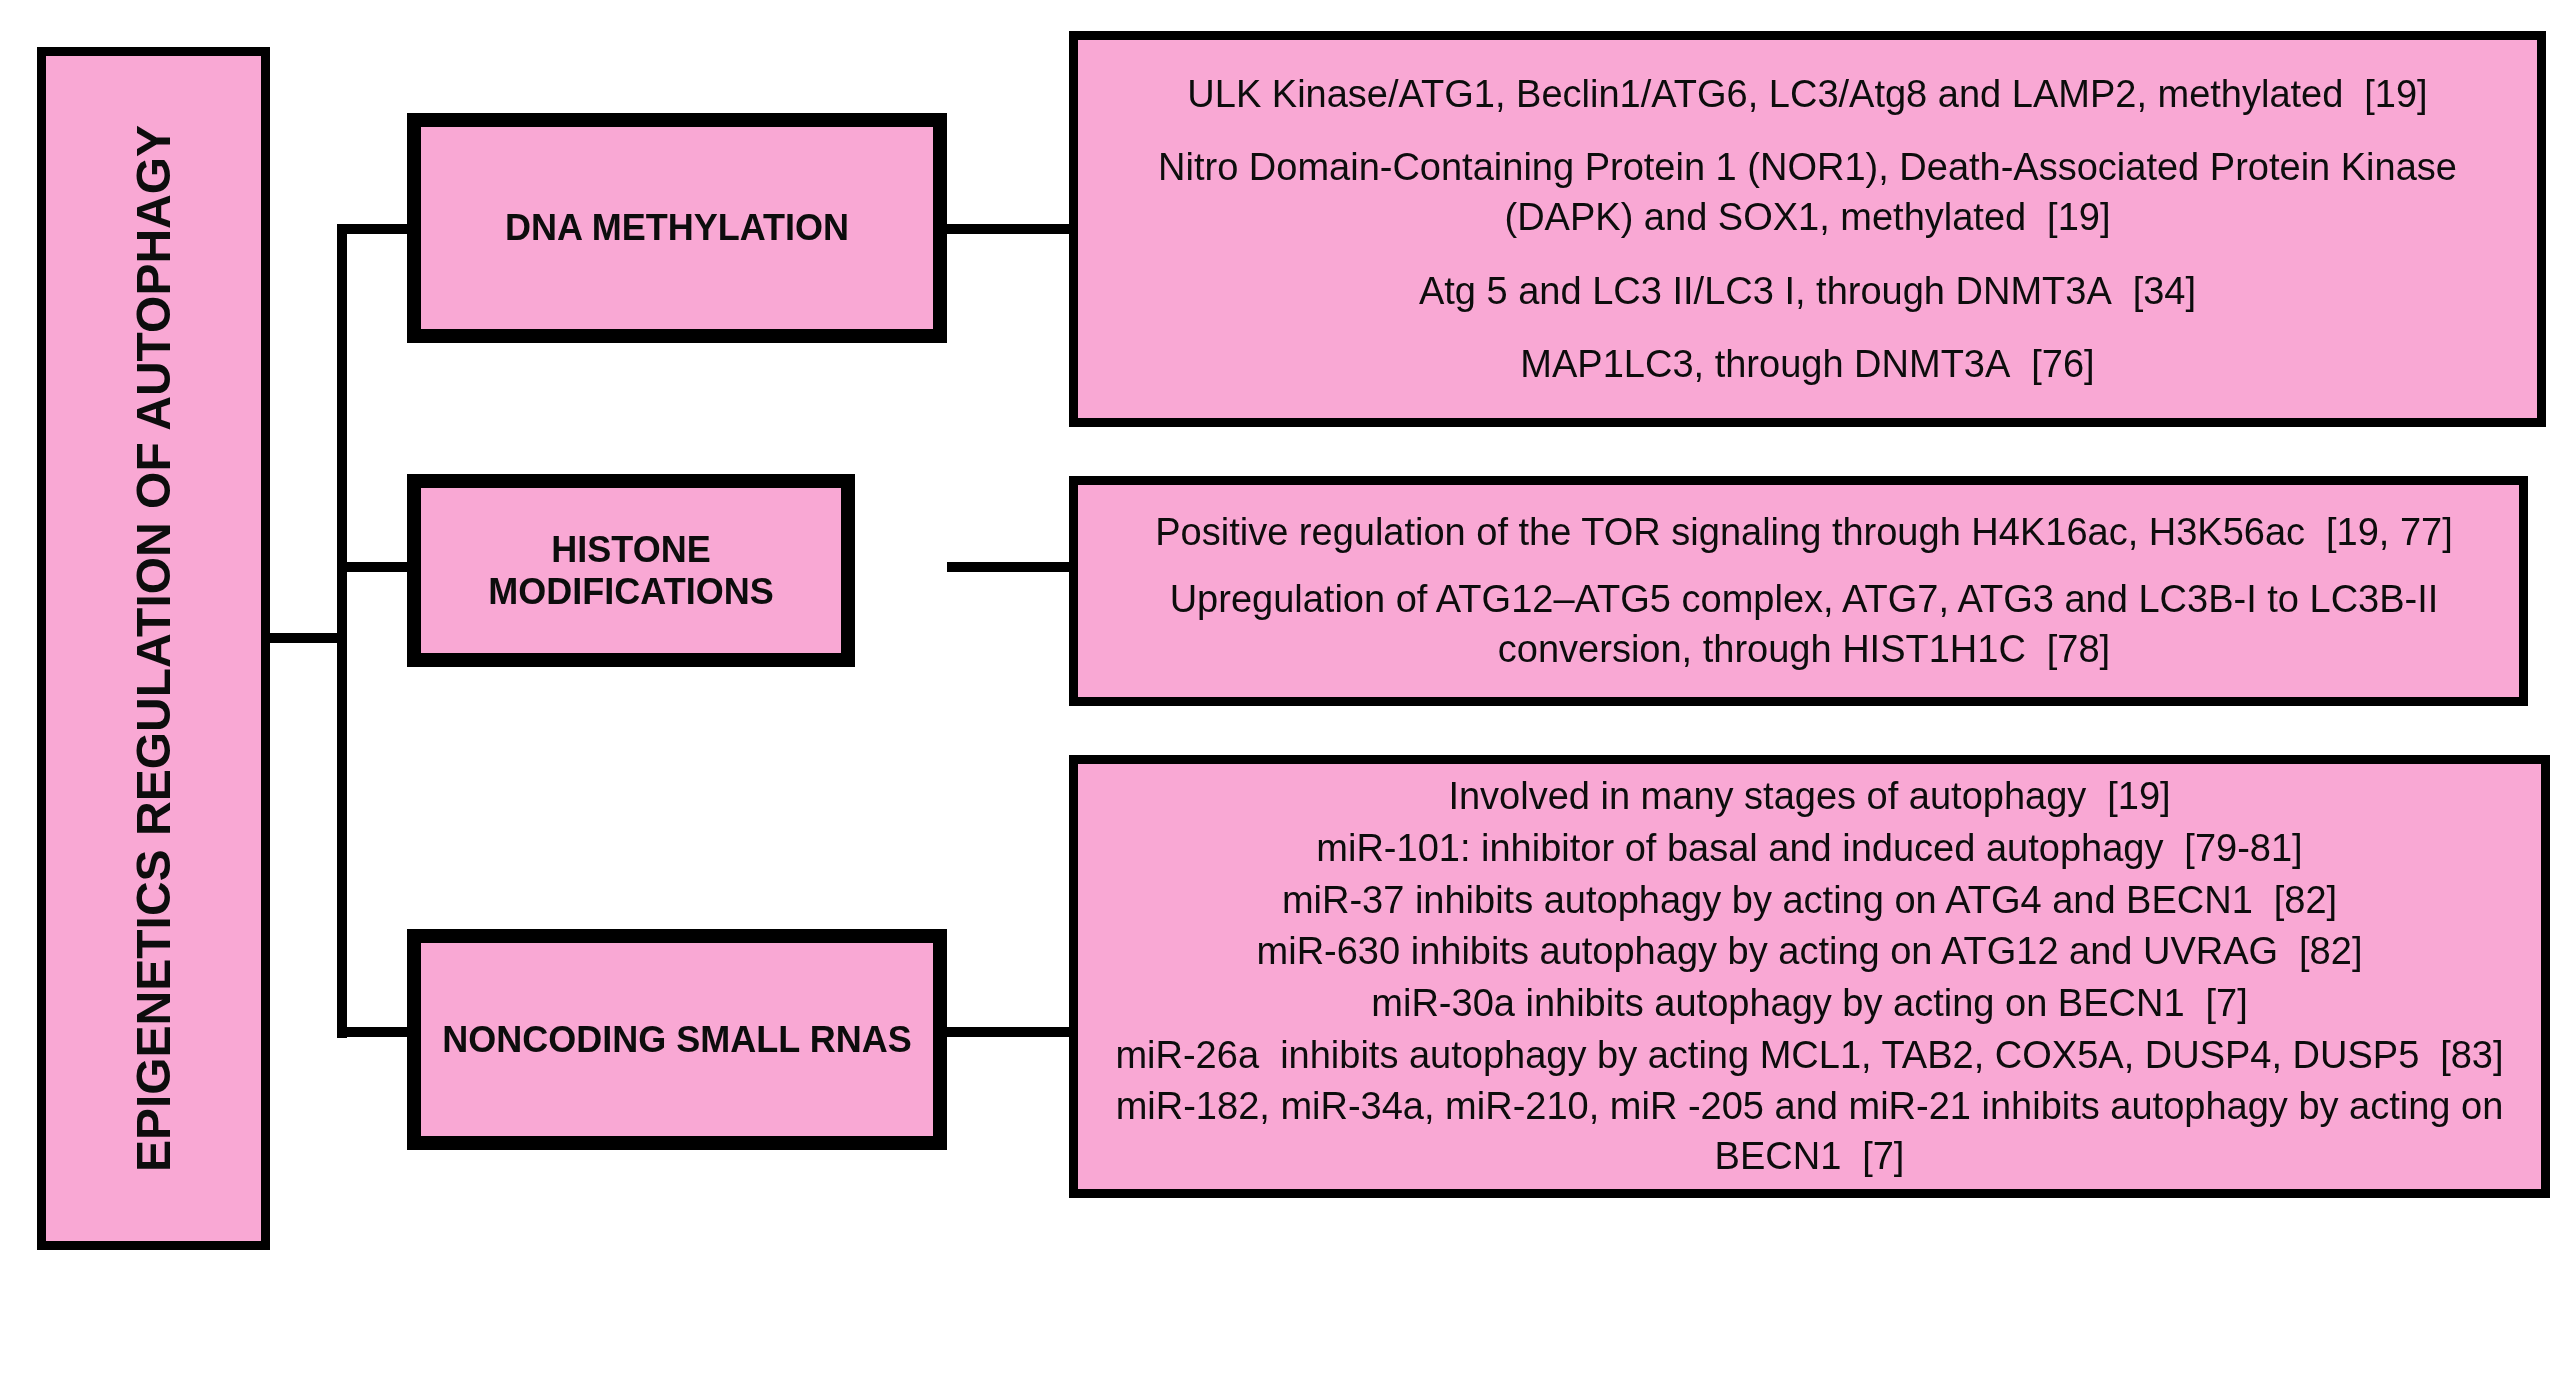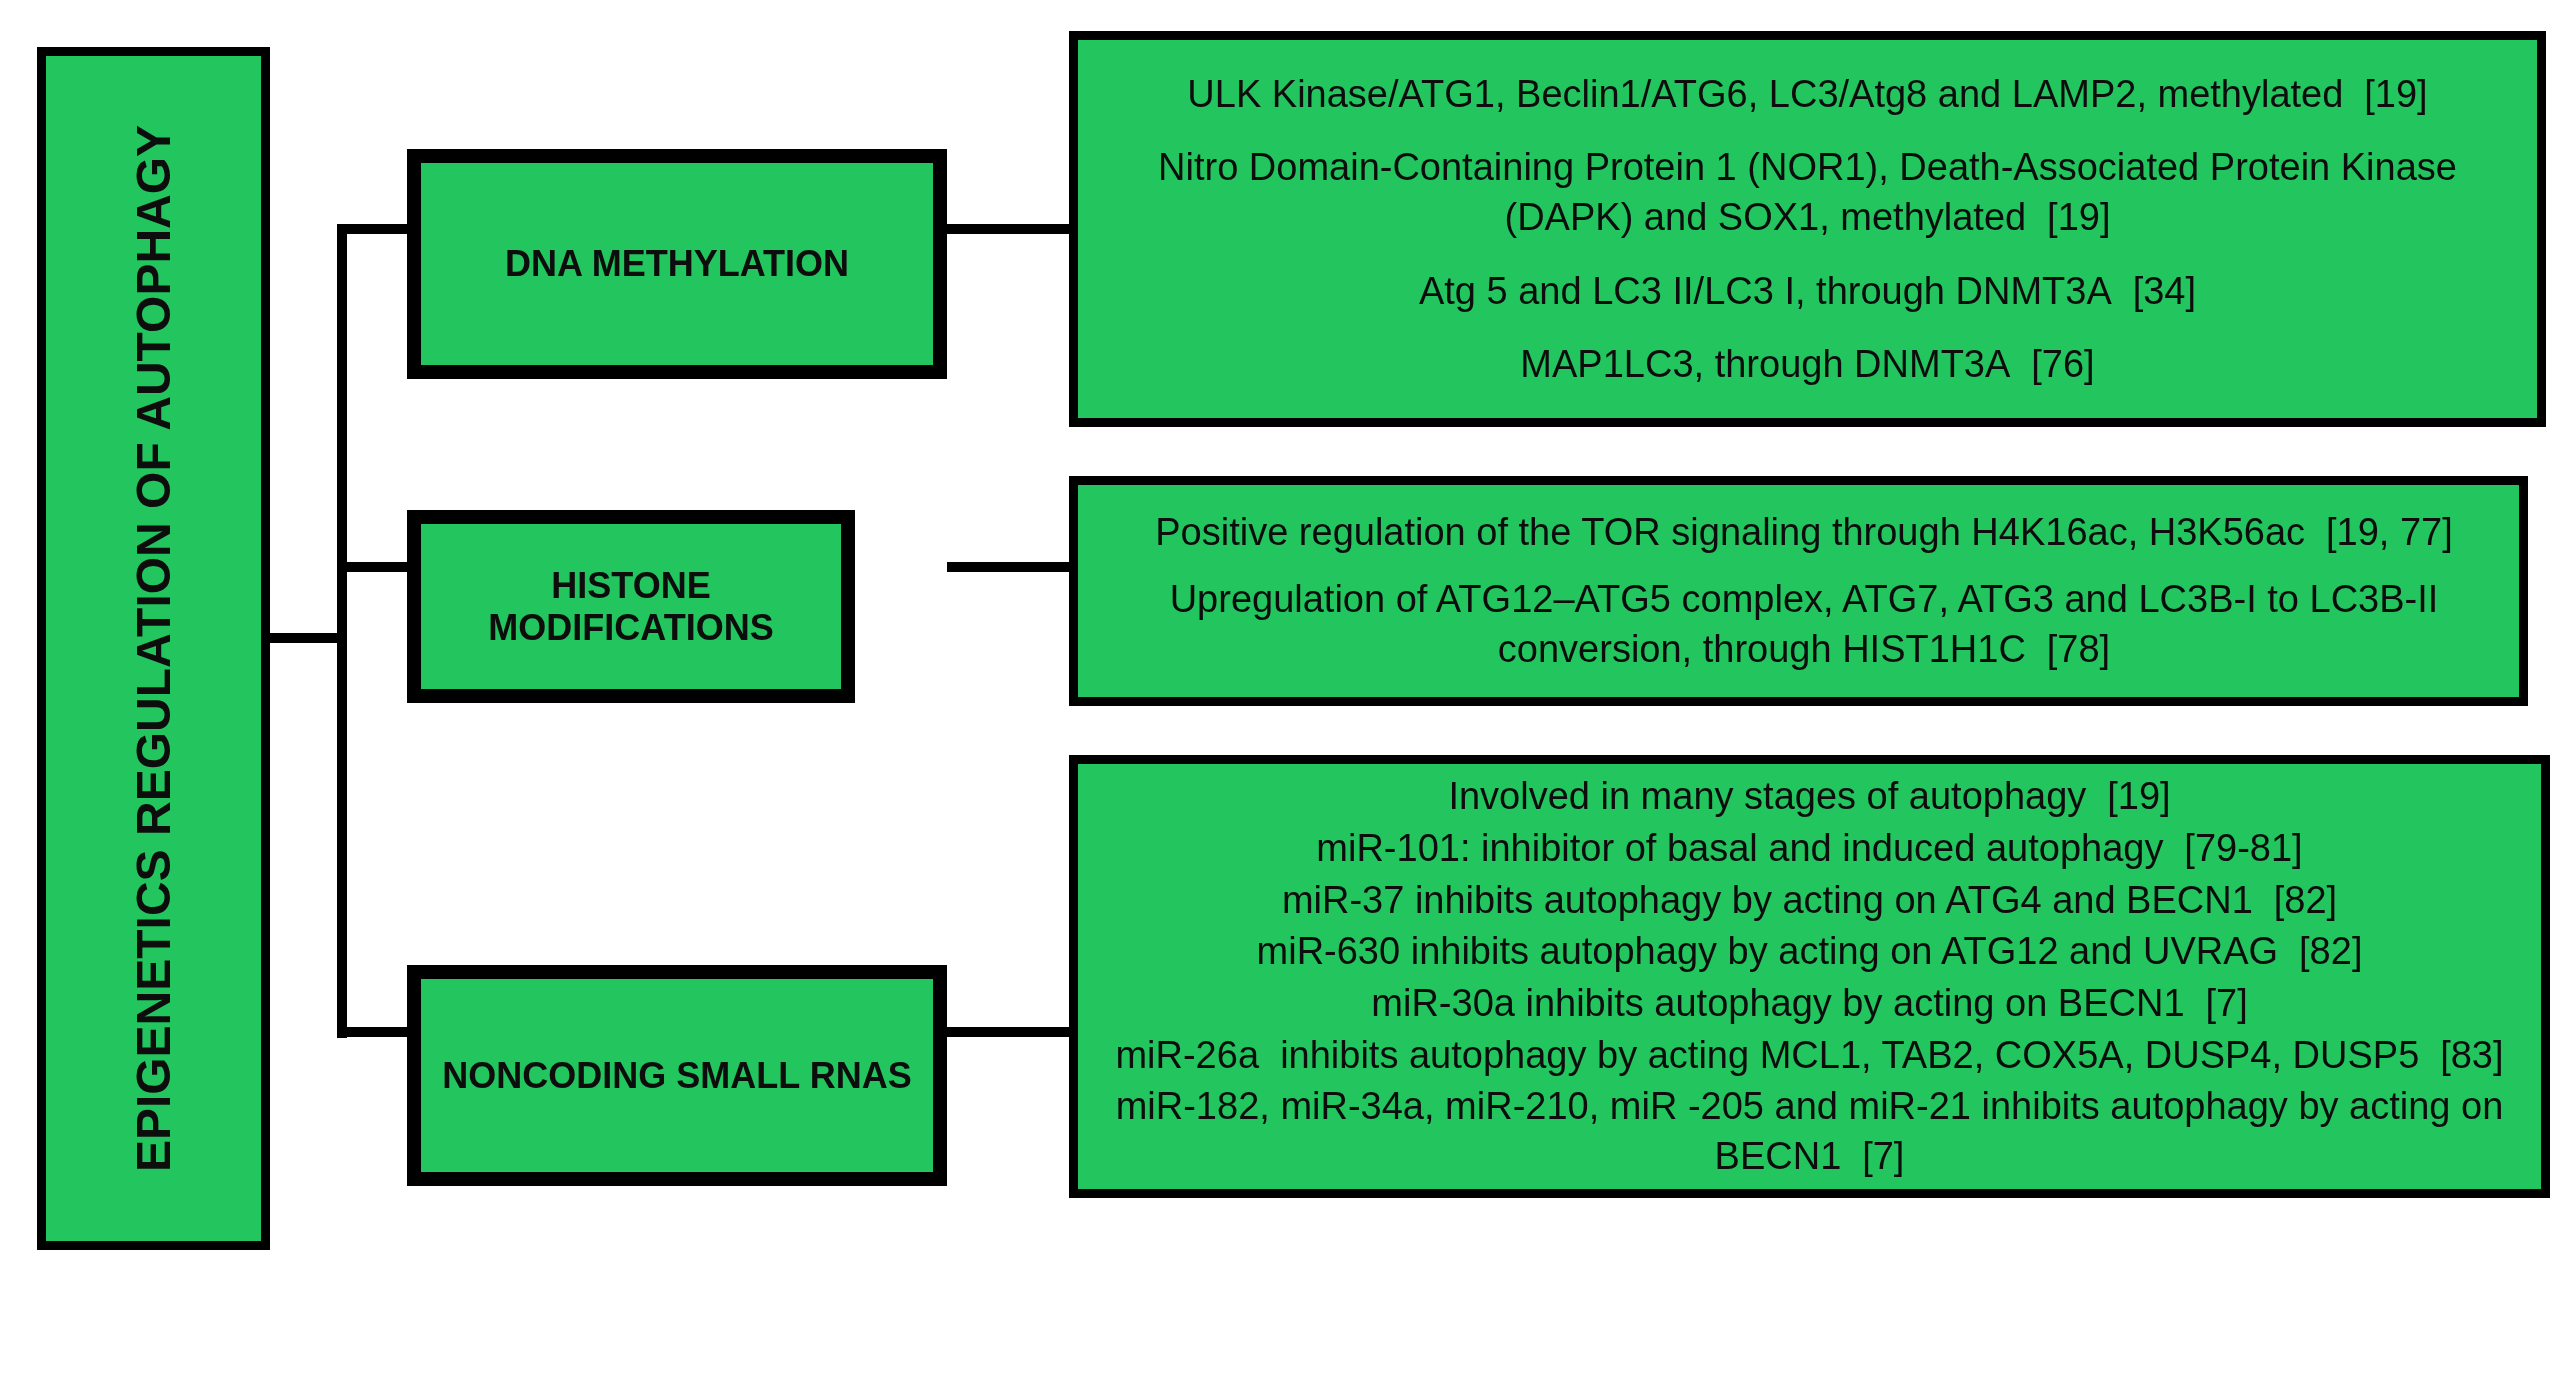--- a/index.html
+++ b/index.html
@@ -13,21 +13,21 @@
     height: 1375px;
     background: #ffffff;
     font-family: "Liberation Sans", sans-serif;
     color: #0d0d0d;
     overflow: hidden;
   }
 
   
   .box {
     position: absolute;
-    background: #22c55e;
+    background: #f9a8d4;
     box-sizing: border-box;
   }
   .root-box {
     left: 37px; top: 47px; width: 233px; height: 1203px;
     border: 9.5px solid #000000;
     display: flex; align-items: center; justify-content: center;
   }
   .root-title {
     transform: rotate(-90deg);
     white-space: nowrap;
@@ -36,21 +36,20 @@
     letter-spacing: 0px;
     color: #0d0d0d;
   }
 
   .branch-box {
     border: 14px solid #000000;
     display: flex; align-items: center; justify-content: center;
     font-weight: bold;
     font-size: 36px;
     text-align: center;
-    margin-top: 36px;
   }
   #branch-box-1 { left: 407px; top: 113px;  width: 540px; height: 230px; }
   #branch-box-2 { left: 407px; top: 474px;  width: 448px; height: 193px; }
   #branch-box-3 { left: 407px; top: 929px; width: 540px; height: 221px; }
 
   .detail-box {
     border: 9.5px solid #000000;
     display: flex;
     flex-direction: column;
     justify-content: space-evenly;

